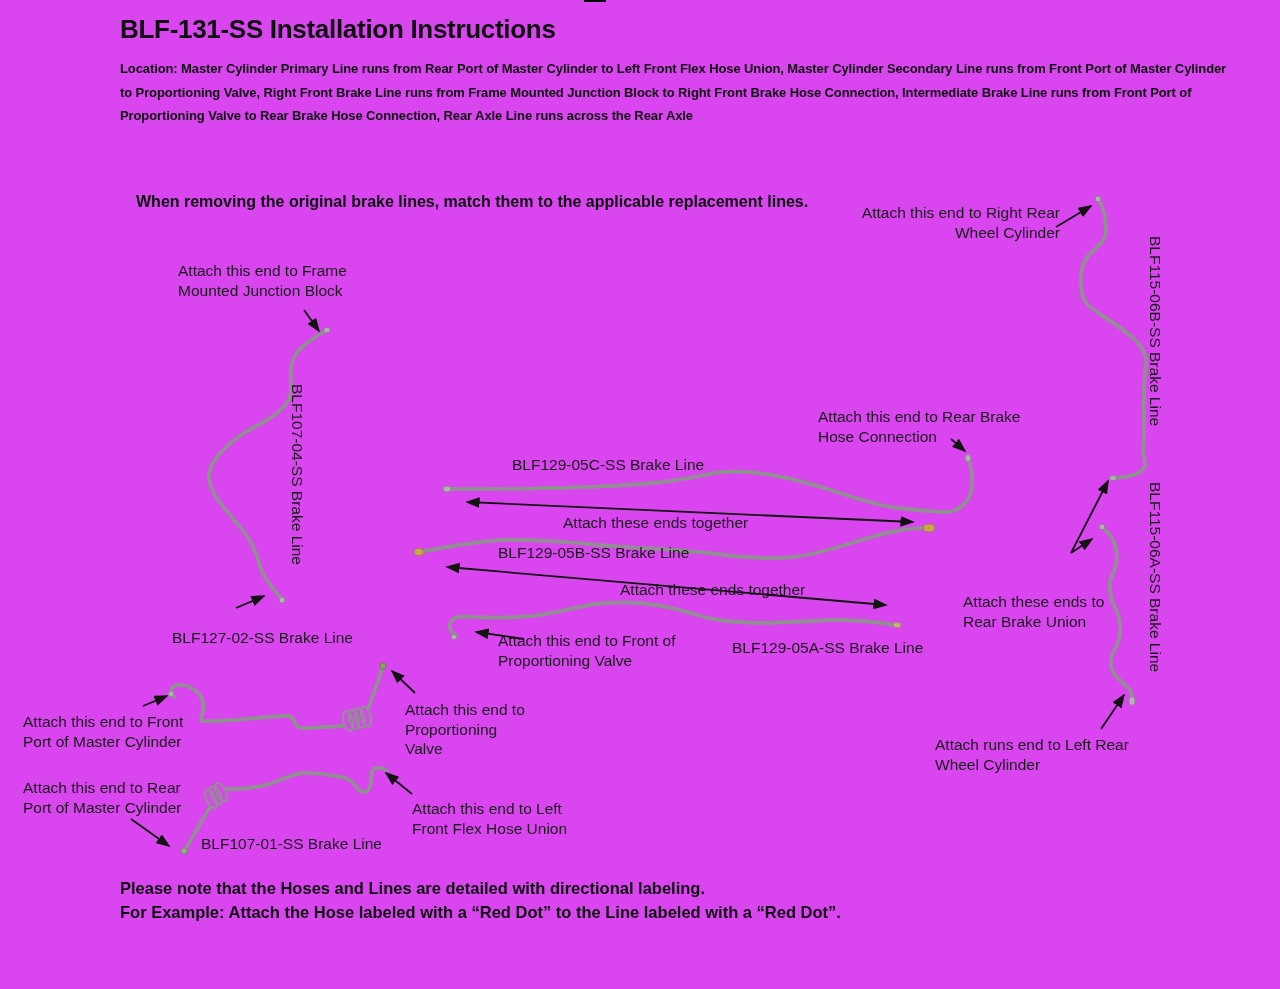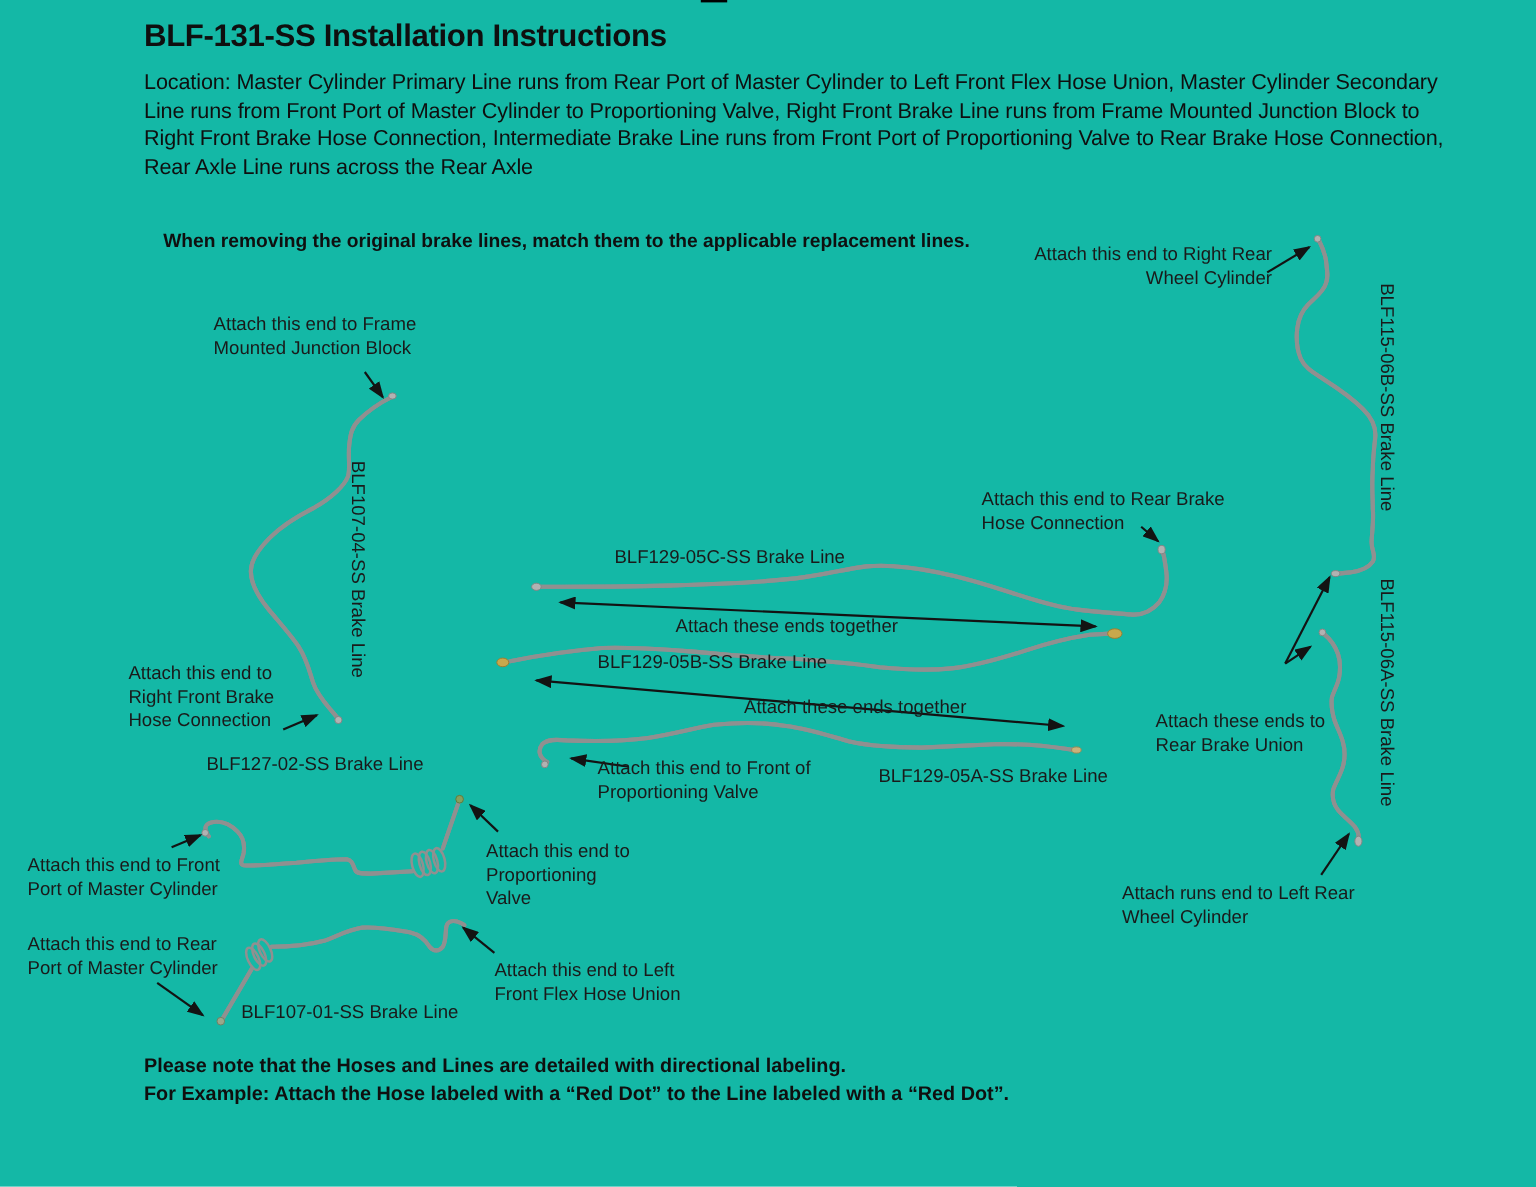--- a/index.html
+++ b/index.html
@@ -1,21 +1,21 @@
 <!DOCTYPE html>
 <html><head>
 <meta charset="utf-8">
 <style>
   html,body{margin:0;padding:0;background:#fff;}
-  .page{position:relative;width:1280px;height:989px;background:#14b8a6;overflow:hidden;
+  .page{position:relative;width:1280px;height:989px;background:#d946ef;overflow:hidden;
         font-family:"Liberation Sans",sans-serif;color:#161616;}
   .title{position:absolute;left:120px;top:14px;margin:0;font-size:26px;font-weight:700;
          letter-spacing:-0.3px;color:#0f0f0f;}
-  .para{position:absolute;left:120px;top:57px;width:1108px;margin:0;font-size:18px;
-        font-weight:400;line-height:23.5px;letter-spacing:-0.1px;color:#0f0f0f;}
+  .para{position:absolute;left:120px;top:57px;width:1108px;margin:0;font-size:13px;
+        font-weight:700;line-height:23.5px;letter-spacing:-0.1px;color:#0f0f0f;}
   .match{position:absolute;left:120px;top:177px;margin:16px;font-size:16px;font-weight:700;color:#0f0f0f;}
   .note{position:absolute;left:120px;margin:0;font-size:16.5px;font-weight:700;color:#0f0f0f;}
   .n1{top:879px;} .n2{top:903px;}
   .c{position:absolute;font-size:15.5px;line-height:19.5px;color:#1a1a1a;}
   .p{position:absolute;font-size:15.5px;white-space:nowrap;color:#1a1a1a;}
   .v{position:absolute;font-size:15.5px;white-space:nowrap;color:#1a1a1a;
      writing-mode:vertical-rl;}
   svg.diagram{position:absolute;left:0;top:0;}
   .tube{stroke:#909090;stroke-width:3.4;fill:none;stroke-linecap:round;stroke-linejoin:round;}
   .tube-hl{stroke:#d9d9d9;stroke-width:1.1;fill:none;stroke-linecap:round;stroke-linejoin:round;}
@@ -112,21 +112,20 @@
     <path class="arr" marker-end="url(#ah)" d="M131,819 L169,846"></path>
     <path class="arr" marker-end="url(#ah)" d="M412,794 L386,773"></path>
   </svg>
 
   <div class="c" style="left:848px;top:203px;width:212px;text-align:right;">Attach this end to Right Rear Wheel Cylinder</div>
   <div class="c" style="left:178px;top:261px;width:182px;">Attach this end to Frame Mounted Junction Block</div>
   <div class="c" style="left:818px;top:407px;width:214px;">Attach this end to Rear Brake Hose Connection</div>
   <div class="p" style="left:563px;top:514px;">Attach these ends together</div>
   <div class="p" style="left:620px;top:581px;">Attach these ends together</div>
   <div class="c" style="left:963px;top:560px;width:152px;margin-top:32px;">Attach these ends to Rear Brake Union</div>
-  <div class="c" style="left:107px;top:552px;width:132px;">Attach this end to Right Front Brake Hose Connection</div>
   <div class="c" style="left:498px;top:631px;width:198px;">Attach this end to Front of Proportioning Valve</div>
   <div class="c" style="left:23px;top:712px;width:178px;">Attach this end to Front Port of Master Cylinder</div>
   <div class="c" style="left:405px;top:700px;width:132px;">Attach this end to Proportioning Valve</div>
   <div class="c" style="left:935px;top:735px;width:206px;">Attach runs end to Left Rear Wheel Cylinder</div>
   <div class="c" style="left:23px;top:778px;width:172px;">Attach this end to Rear Port of Master Cylinder</div>
   <div class="c" style="left:412px;top:799px;width:172px;">Attach this end to Left Front Flex Hose Union</div>
 
   <div class="p" style="left:512px;top:456px;">BLF129-05C-SS Brake Line</div>
   <div class="p" style="left:498px;top:544px;">BLF129-05B-SS Brake Line</div>
   <div class="p" style="left:732px;top:639px;">BLF129-05A-SS Brake Line</div>

